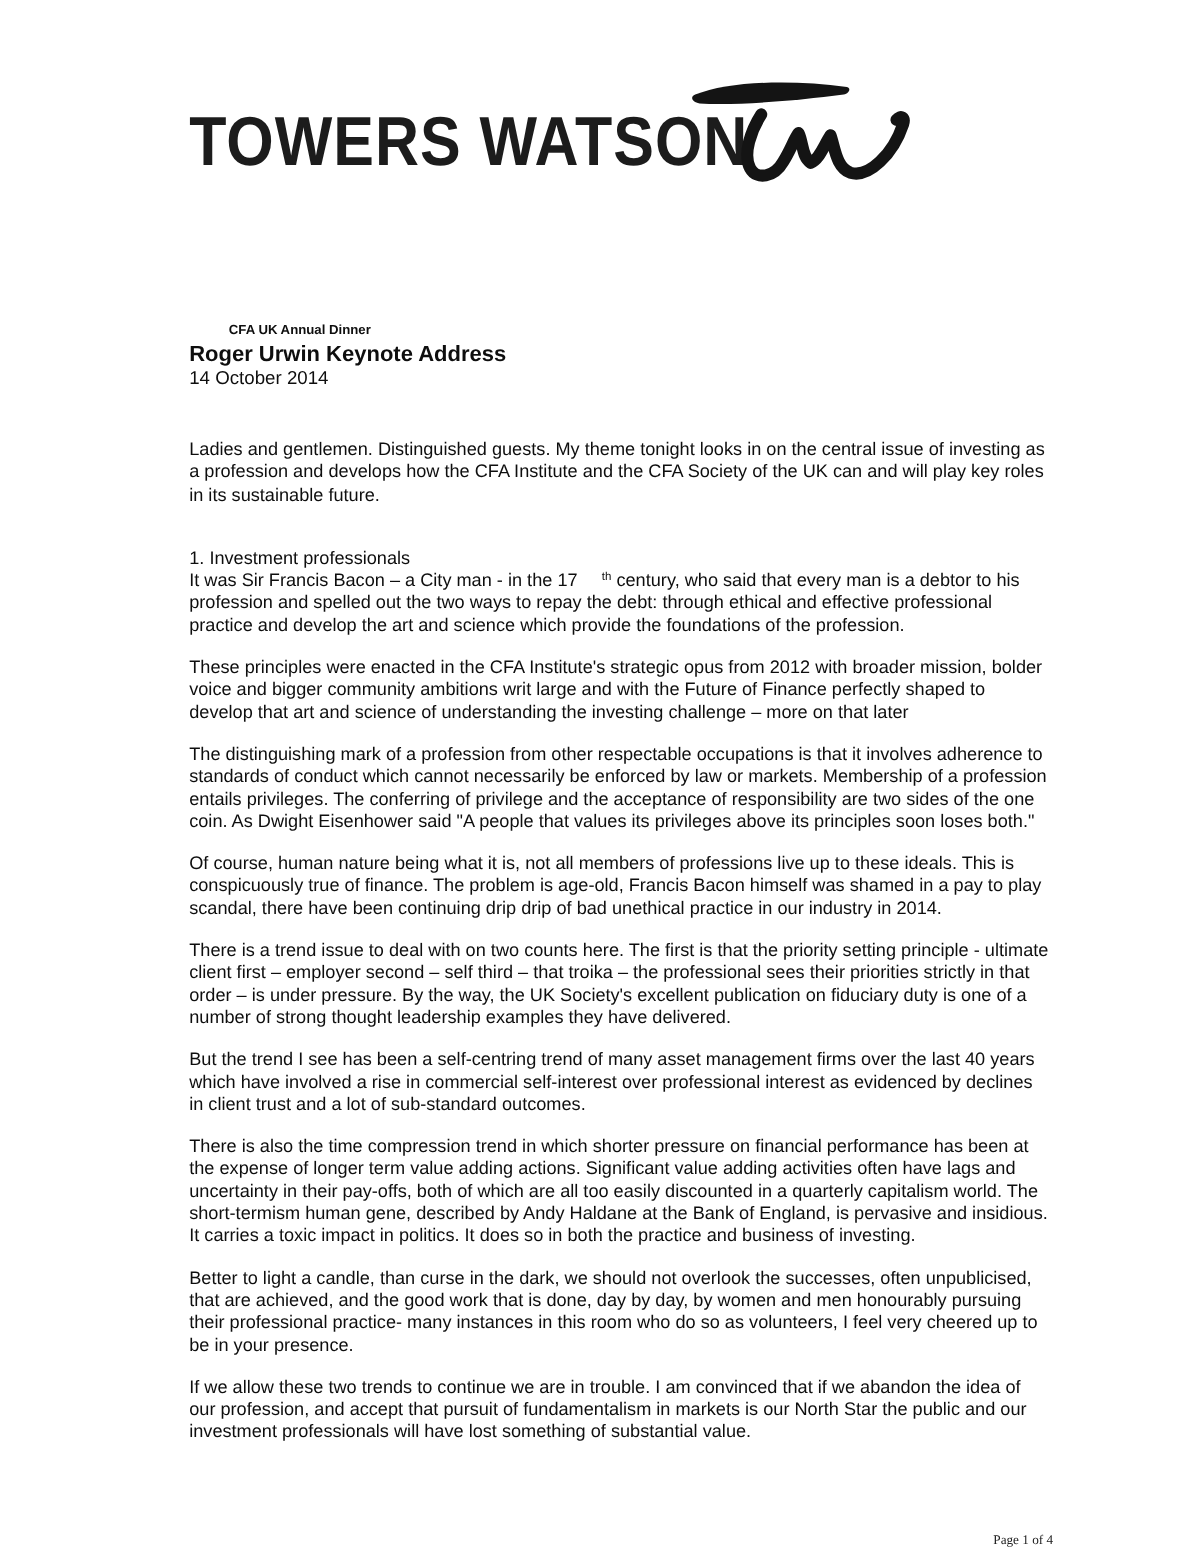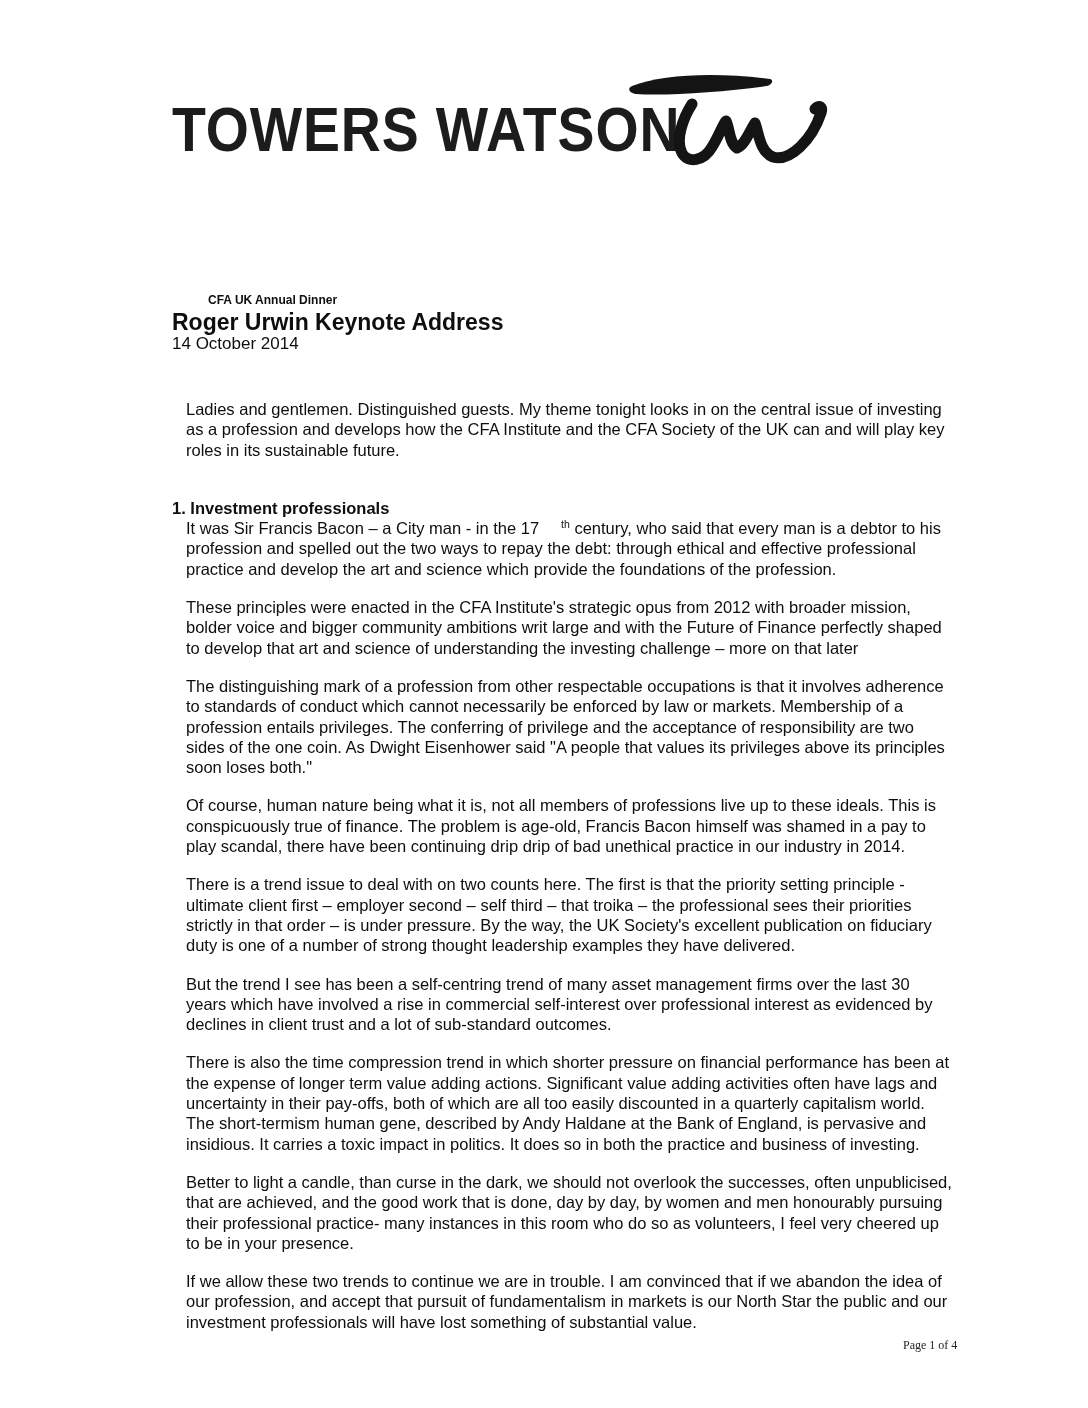--- a/index.html
+++ b/index.html
@@ -47,42 +47,42 @@
     position: absolute;
     left: 172px;
     top: 289px;
     width: 782px;
     font-size: 16.5px;
     line-height: 20.3px;
     color: #0e0e0e;
   }
   .title-block { margin-bottom: 44px; }
   .doc-title    { font-size: 12px; font-weight: 700; line-height: 22px; margin-left: 36px; }
-  .doc-subtitle { font-size: 23px; font-weight: 700; line-height: 22px; }
+  .doc-subtitle { font-size: 20px; font-weight: 700; line-height: 22px; }
   .doc-date     { font-size: 17px; line-height: 22px; }
 
-  .content p { margin: 0 0 18px 14px; }
+  .content p { margin: 0 0 18px 0; }
   .content p.gap-large { margin-bottom: 38px; }
   .section-heading {
-    font-weight: 700;
+    font-weight: 400;
     margin: 0;
     line-height: 20.3px;
   }
   sup.ord {
     font-size: 10.5px;
     line-height: 0;
     vertical-align: super;
     padding-left: 22px;
   }
 
   
   .page-footer {
     position: absolute;
     left: 903px;
-    top: 1338px;
+    top: 1393px;
     font-family: "Liberation Serif", serif;
     font-size: 12px;
     color: #222222;
   }
 </style>
 </head>
 <body>
 
 <div class="page">
 
@@ -115,21 +115,21 @@
     <p class="gap-large">Ladies and gentlemen. Distinguished guests. My theme tonight looks in on the central issue of investing as a profession and develops how the CFA Institute and the CFA Society of the UK can and will play key roles in its sustainable future.</p>
 
     <div class="section-heading">1. Investment professionals</div>
 
     <p><span>It was Sir Francis Bacon – a City man - in the 17</span><sup class="ord">th</sup><span> century, who said that every man is a debtor to his profession and spelled out the two ways to repay the debt: through ethical and effective professional practice and develop the art and science which provide the foundations of the profession.</span></p>
 
     <p>These principles were enacted in the CFA Institute's strategic opus from 2012 with broader mission, bolder voice and bigger community ambitions writ large and with the Future of Finance perfectly shaped to develop that art and science of understanding the investing challenge – more on that later</p>
     <p>The distinguishing mark of a profession from other respectable occupations is that it involves adherence to standards of conduct which cannot necessarily be enforced by law or markets. Membership of a profession entails privileges. The conferring of privilege and the acceptance of responsibility are two sides of the one coin. As Dwight Eisenhower said "A people that values its privileges above its principles soon loses both."</p>
     <p>Of course, human nature being what it is, not all members of professions live up to these ideals. This is conspicuously true of finance. The problem is age-old, Francis Bacon himself was shamed in a pay to play scandal, there have been continuing drip drip of bad unethical practice in our industry in 2014.</p>
     <p>There is a trend issue to deal with on two counts here. The first is that the priority setting principle - ultimate client first – employer second – self third – that troika – the professional sees their priorities strictly in that order – is under pressure. By the way, the UK Society's excellent publication on fiduciary duty is one of a number of strong thought leadership examples they have delivered.</p>
-    <p>But the trend I see has been a self-centring trend of many asset management firms over the last 30 years which have involved a rise in commercial self-interest over professional interest as evidenced by declines in client trust and a lot of sub-standard outcomes.</p>
+    <p>But the trend I see has been a self-centring trend of many asset management firms over the last 40 years which have involved a rise in commercial self-interest over professional interest as evidenced by declines in client trust and a lot of sub-standard outcomes.</p>
     <p>There is also the time compression trend in which shorter pressure on financial performance has been at the expense of longer term value adding actions. Significant value adding activities often have lags and uncertainty in their pay-offs, both of which are all too easily discounted in a quarterly capitalism world. The short-termism human gene, described by Andy Haldane at the Bank of England, is pervasive and insidious. It carries a toxic impact in politics. It does so in both the practice and business of investing.</p>
     <p>Better to light a candle, than curse in the dark, we should not overlook the successes, often unpublicised, that are achieved, and the good work that is done, day by day, by women and men honourably pursuing their professional practice- many instances in this room who do so as volunteers, I feel very cheered up to be in your presence.</p>
     <p>If we allow these two trends to continue we are in trouble. I am convinced that if we abandon the idea of our profession, and accept that pursuit of fundamentalism in markets is our North Star the public and our investment professionals will have lost something of substantial value.</p>
 
   </div>
 
   <div class="page-footer">Page 1 of 4</div>
 
 </div>
 

